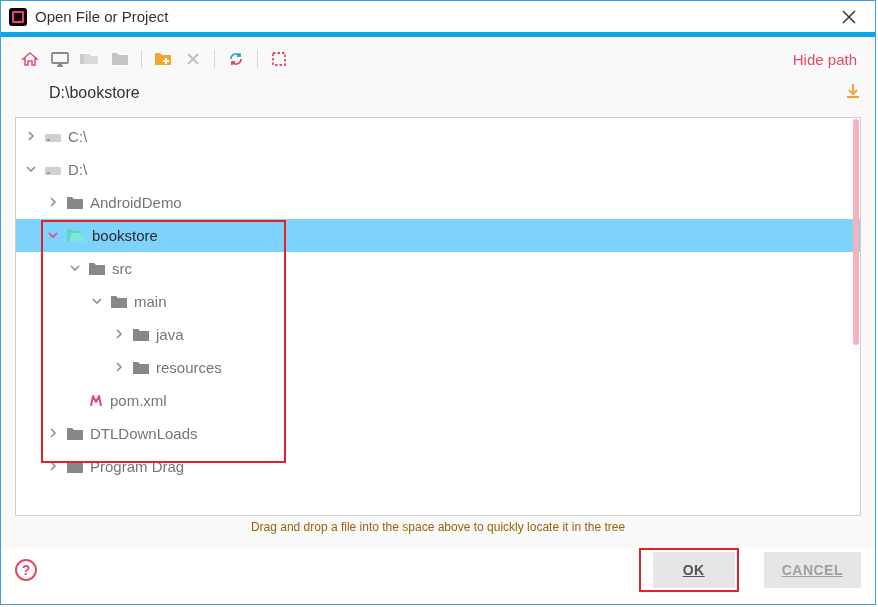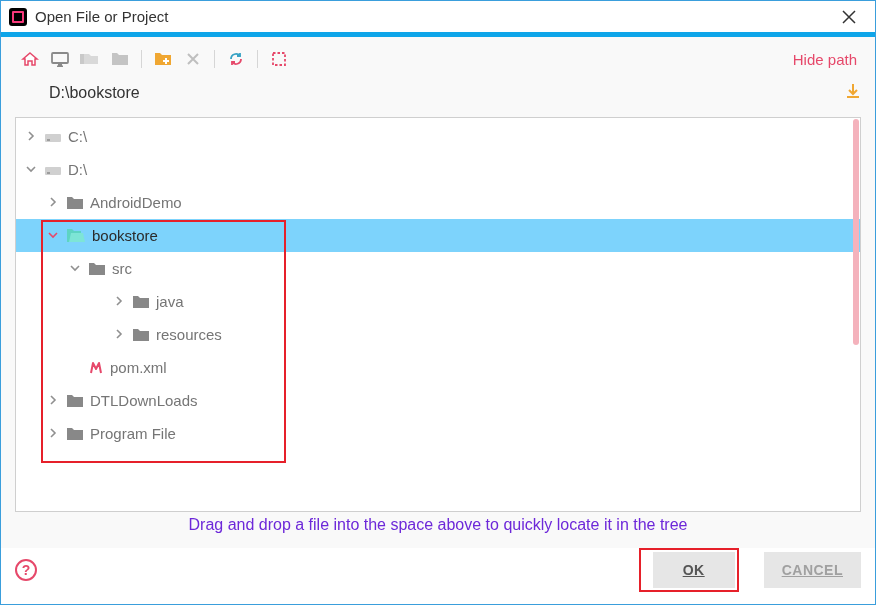--- a/index.html
+++ b/index.html
@@ -147,22 +147,22 @@
     position: absolute;
     right: 1px;
     top: 1px;
     width: 6px;
     height: 226px;
     background: #f4b2bc;
     border-radius: 3px;
   }
   .footer-hint {
     text-align: center;
-    font-size: 16px;
-    color: #6d28d9;
+    font-size: 12px;
+    color: #a16207;
     padding: 4px 0 10px 0;
   }
   .footer {
     display: flex;
     align-items: center;
     padding: 0 14px 12px 14px;
   }
   .help-icon {
     width: 22px; height: 22px;
     border: 2px solid #e6486a;
@@ -346,20 +346,34 @@
               </svg>
             </span>
             <span class="folder-icon">
               <svg width="18" height="14" viewBox="0 0 18 14">
                 <path d="M1 3 L1 13 L17 13 L17 3 L8 3 L6 1 L1 1 Z" fill="#888888"></path>
               </svg>
             </span>
             <span>src</span>
           </div>
           <div class="row">
+            <span class="indent" style="width: 76px;"></span>
+            <span class="expander">
+              <svg width="10" height="10" viewBox="0 0 10 10">
+                <path d="M1 3 L5 7 L9 3" fill="none" stroke="#909090" stroke-width="1.6"></path>
+              </svg>
+            </span>
+            <span class="folder-icon">
+              <svg width="18" height="14" viewBox="0 0 18 14">
+                <path d="M1 3 L1 13 L17 13 L17 3 L8 3 L6 1 L1 1 Z" fill="#888888"></path>
+              </svg>
+            </span>
+            <span>main</span>
+          </div>
+          <div class="row">
             <span class="indent" style="width: 98px;"></span>
             <span class="expander">
               <svg width="10" height="10" viewBox="0 0 10 10">
                 <path d="M3 1 L7 5 L3 9" fill="none" stroke="#909090" stroke-width="1.6"></path>
               </svg>
             </span>
             <span class="folder-icon">
               <svg width="18" height="14" viewBox="0 0 18 14">
                 <path d="M1 3 L1 13 L17 13 L17 3 L8 3 L6 1 L1 1 Z" fill="#888888"></path>
               </svg>
@@ -409,21 +423,21 @@
             <span class="expander">
               <svg width="10" height="10" viewBox="0 0 10 10">
                 <path d="M3 1 L7 5 L3 9" fill="none" stroke="#909090" stroke-width="1.6"></path>
               </svg>
             </span>
             <span class="folder-icon">
               <svg width="18" height="14" viewBox="0 0 18 14">
                 <path d="M1 3 L1 13 L17 13 L17 3 L8 3 L6 1 L1 1 Z" fill="#888888"></path>
               </svg>
             </span>
-            <span>Program File</span>
+            <span>Program Drag</span>
           </div>
         </div>
       <div class="highlight-box"></div>
       <div class="scroll-indicator"></div>
     </div>
 
     <div class="footer-hint">Drag and drop a file into the space above to quickly locate it in the tree</div>
   </div>
 
   <div class="footer">

